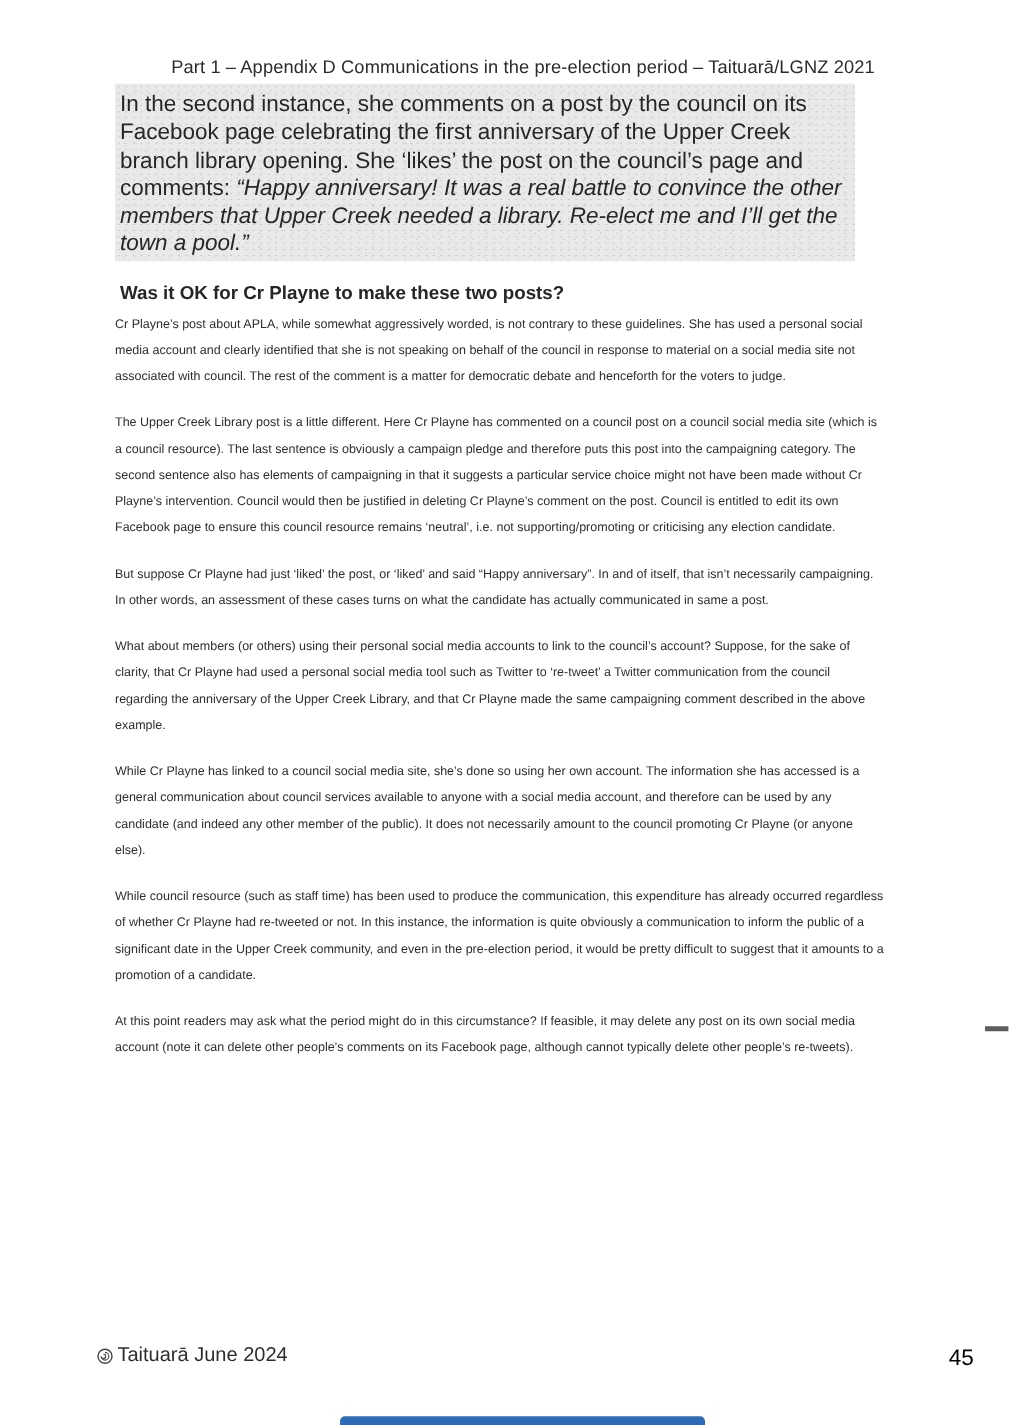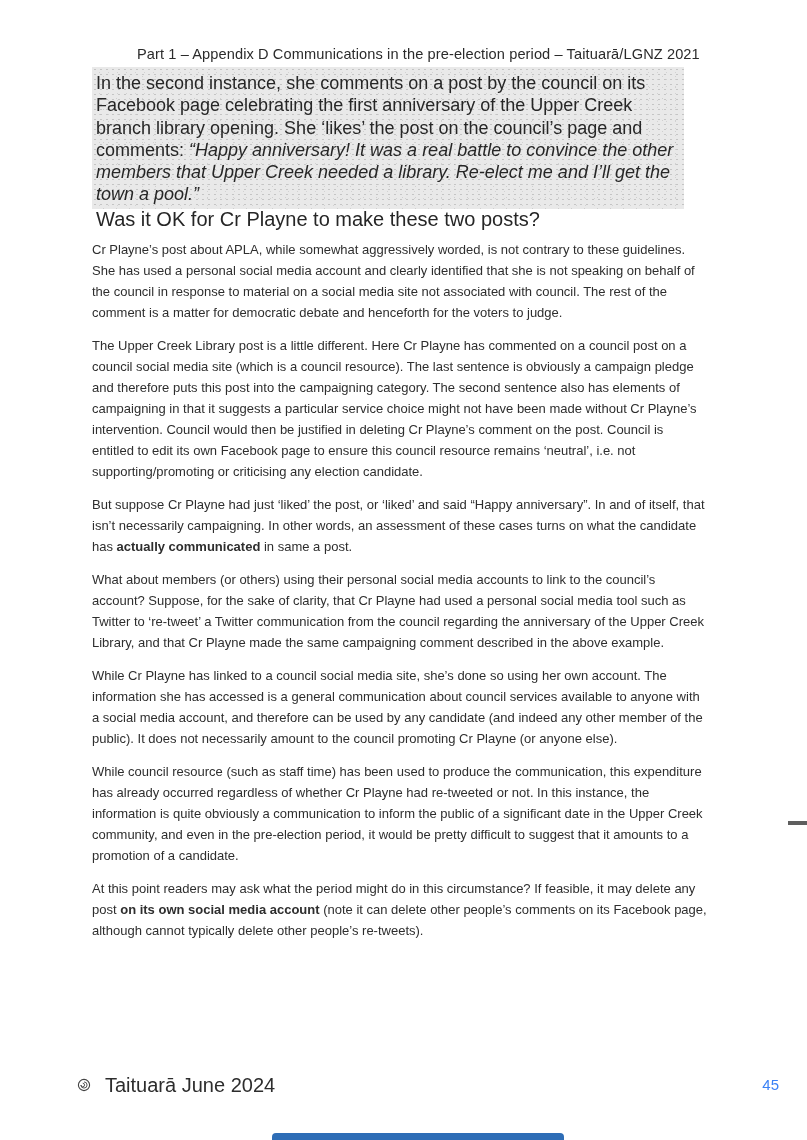--- a/index.html
+++ b/index.html
@@ -17,32 +17,32 @@
     box-sizing:border-box; padding:5px 8px 0 4px;
     background-color:var(--shade,#e9e9e9);
     background-image:
       radial-gradient(rgba(110,110,110,0.30) 0.6px, transparent 0.8px),
       radial-gradient(rgba(150,150,150,0.28) 0.5px, transparent 0.7px),
       radial-gradient(rgba(90,90,90,0.18) 0.7px, transparent 0.9px);
     background-size:6px 5px, 9px 7px, 13px 11px;
     background-position:0 0, 3px 2px, 5px 4px;
   }
   .box-para { margin:0; font-size:18px; line-height:22.3px; color:#262626; }
-  .box-question { margin:4px 0 0 0; font-size:20px; line-height:18px; color:#262626; }
+  .box-question { margin:20px 0 0 0; font-size:15px; line-height:18px; color:#262626;font-weight:bold; }
   .body-col { position:absolute; left:92px; top:233px; width:616px; }
-  .para { margin:6px 0 12px 0; font-size:13px; line-height:21px; color:#2e2e2e; }
-  .b { font-weight:bold; }
+  .para { margin:16px 0 12px 0; font-size:10px; line-height:21px; color:#2e2e2e; }
+  .b { font-weight:normal; }
   .i { font-style:italic; }
   .footer {
     position:absolute; left:77px; top:1076px; height:18px;
-    display:flex; align-items:center; gap:14px; font-size:20px; color:#2d2d2d;
+    display:flex; align-items:center; gap:3px; font-size:16px; color:#2d2d2d;
   }
   .logo { display:inline-flex; width:14px; height:14px; }
   .logo svg { display:block; width:14px; height:14px; }
-  .page-number { position:absolute; top:1076px; right:28px; font-size:15px; color:#3b82f6; }
+  .page-number { position:absolute; top:1076px; right:28px; font-size:18px; color:#000000; }
   .side-dash { position:absolute; top:821px; right:0; width:19px; height:4px; background:#5e5e5e; }
   .bottom-bar {
     position:absolute; bottom:0; left:272px; width:292px; height:7px;
     background:var(--bar,#2e6db6); border-radius:4px 4px 0 0;
   }
 </style>
 </head>
 <body>
 
 <div class="page">

